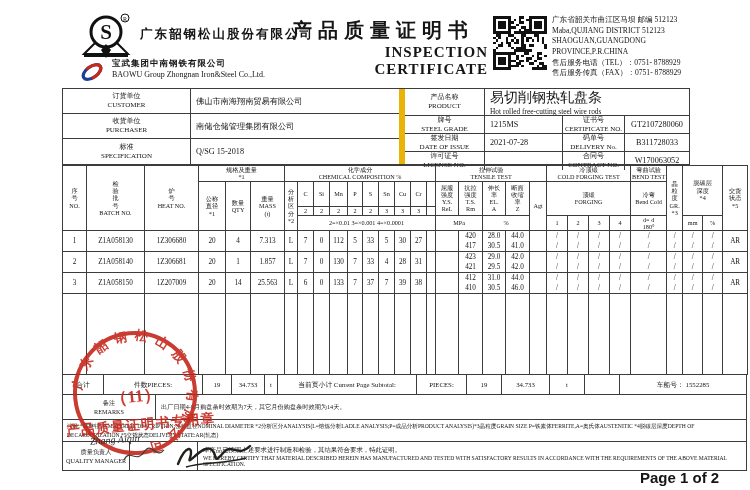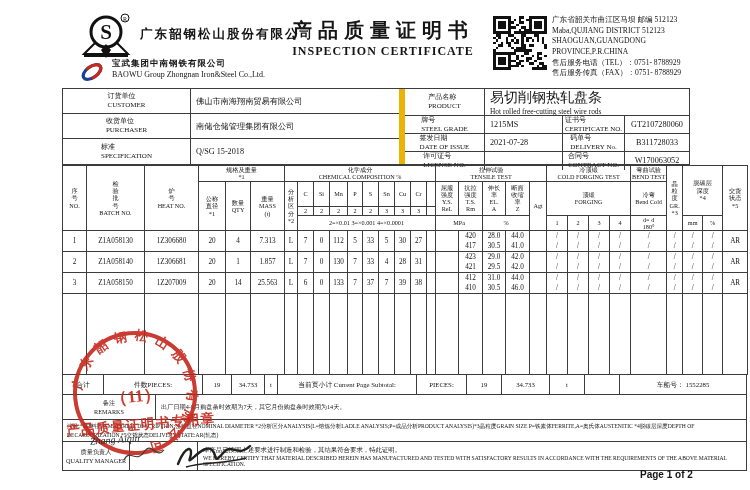--- a/index.html
+++ b/index.html
@@ -2,34 +2,34 @@
 <html><head>
 <meta charset="utf-8">
 <style>
   html,body{margin:0;padding:0;background:#fff;}
   #page{position:relative;width:750px;height:490px;background:#ffffff;overflow:hidden;
         font-family:"Liberation Serif","DejaVu Serif",serif;color:#151515;}
   .abs{position:absolute;}
   .ctr{text-align:center;}
   
   #title-cn{font-size:20px;font-weight:bold;letter-spacing:6px;white-space:nowrap;}
-  #title-en{font-size:12px;font-weight:bold;letter-spacing:1px;font-family:"Liberation Serif",serif;}
+  #title-en{font-size:15px;font-weight:bold;letter-spacing:1px;font-family:"Liberation Serif",serif;text-align:right;}
   #co1-cn{font-size:12.5px;letter-spacing:2px;font-weight:bold;}
   #co1-en{font-size:11px;font-weight:bold;letter-spacing:1px;}
   #co2-cn{font-size:8.5px;letter-spacing:1px;font-weight:bold;}
   #co2-en{font-size:8px;}
   #addr div{font-size:7.6px;line-height:1.4;white-space:nowrap;}
   
   #qr{display:grid;grid-template-columns:repeat(21,1fr);width:54px;height:54px;background:#fff;}
   #qr i{display:block;}
   #qr i.on{background:#111;}
   
   .bx{box-sizing:border-box;border:1px solid #3c3c3c;}
   .cell{box-sizing:border-box;display:flex;align-items:center;justify-content:center;
-        white-space:pre-line;overflow:hidden;}
+        white-space:pre-line;text-align:center;overflow:hidden;}
   .lbl{font-size:7px;line-height:1.25;}
   .val{font-size:8.2px;justify-content:flex-start;padding-left:5px;text-align:left;}
   .br{border-right:1px solid #3c3c3c;}
   .bt{border-top:1px solid #3c3c3c;}
   
   #main{position:absolute;left:62px;top:165px;width:686px;}
   #main table{border-collapse:collapse;table-layout:fixed;width:685px;}
   #main th,#main td{border:1px solid #3c3c3c;padding:0;text-align:center;vertical-align:middle;
         font-size:7.2px;line-height:1.15;white-space:pre-line;font-weight:normal;overflow:hidden;}
   #main thead th{font-size:6.2px;line-height:1.18;}
@@ -39,21 +39,21 @@
   .rowflex{position:relative;display:flex;width:685px;border:1px solid #3c3c3c;margin-top:-1px;
         box-sizing:border-box;align-items:stretch;background:#fff0;}
   .rc{box-sizing:border-box;display:flex;align-items:center;justify-content:center;
         border-right:1px solid #3c3c3c;white-space:pre-line;text-align:center;overflow:hidden;}
   .rc:last-child{border-right:none;}
   .s7{font-size:6.8px;} .s6{font-size:6.2px;}
   #footnote-row{font-size:5.6px;line-height:1.5;}
   #certify-text{flex-direction:column;align-items:flex-start;justify-content:center;padding:1px 5px;}
   #certify-text .cn{font-size:6.4px;}
   #certify-text .en{font-size:5.6px;}
-  #page-num{font-family:"Liberation Sans","DejaVu Sans",sans-serif;font-weight:bold;font-size:10px;}
+  #page-num{font-family:"Liberation Sans","DejaVu Sans",sans-serif;font-weight:bold;font-size:15px;}
   #rect-stamp{font-size:13.5px;font-weight:bold;letter-spacing:1.5px;color:#c5281c;
         transform:rotate(-5deg);opacity:.9;white-space:nowrap;}
   #round-stamp{opacity:.9;transform:rotate(-6deg);}
   #sig-zhang{font-style:italic;font-size:10px;color:#30302e;transform:rotate(-4deg);white-space:nowrap;}
 </style>
 </head>
 <body>
 
 <div id="page">
 

